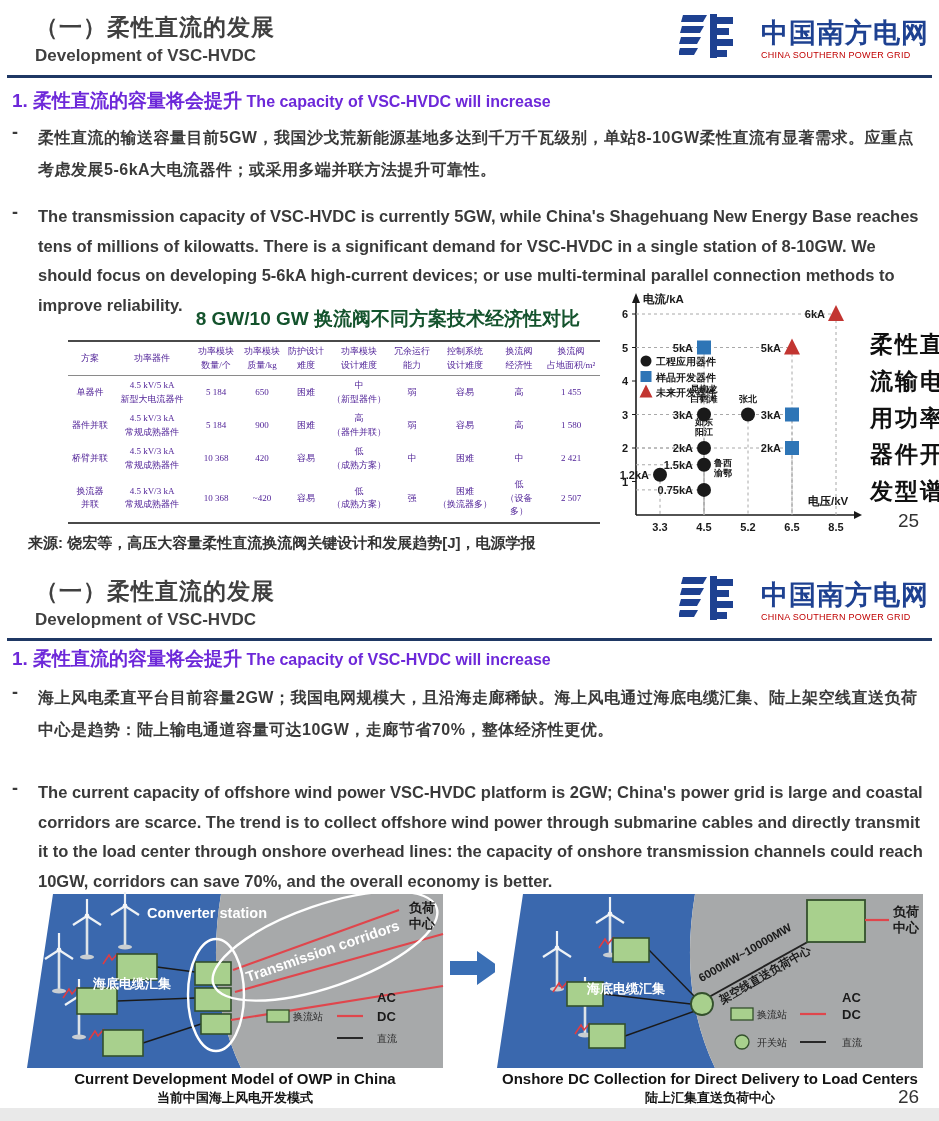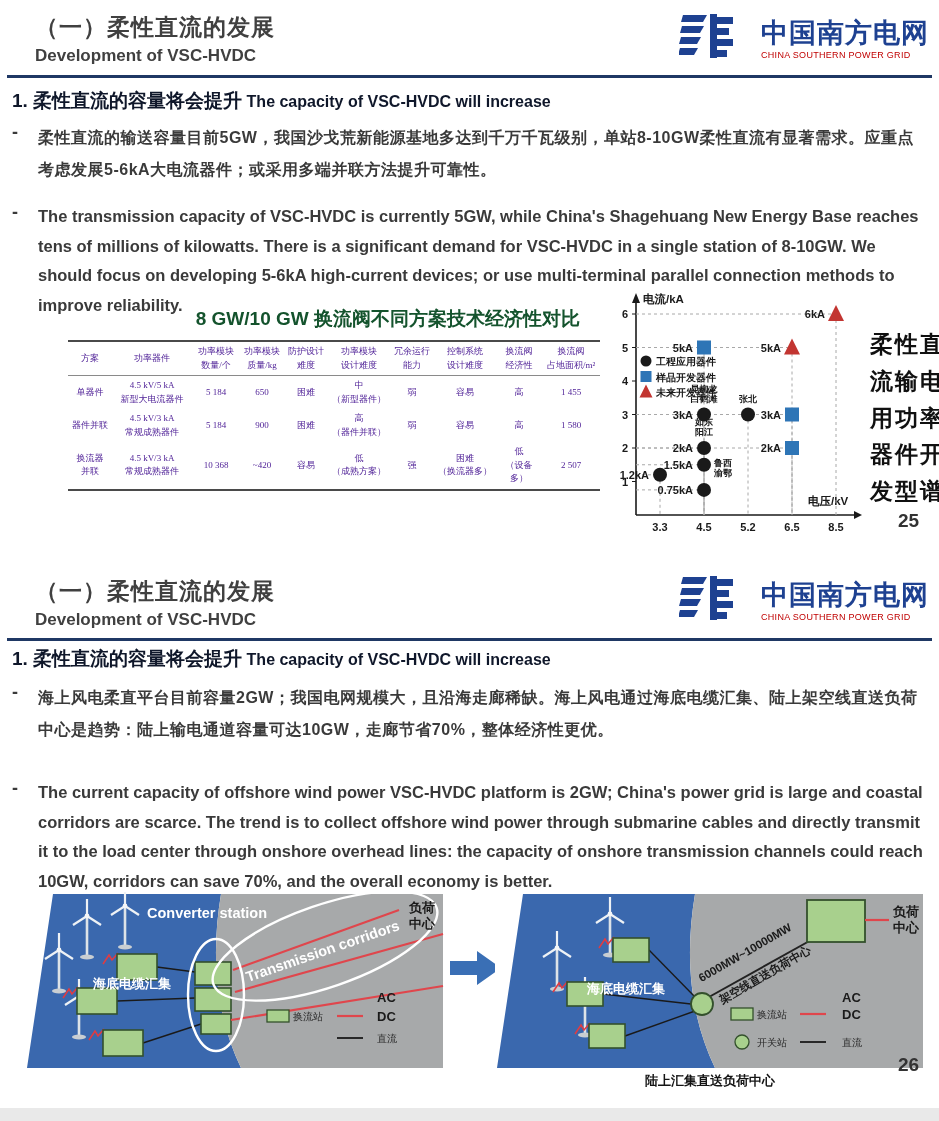--- a/index.html
+++ b/index.html
@@ -14,21 +14,21 @@
   
   .hdr{position:absolute;left:35px;}
   .hdr-zh{font-size:23px;font-weight:700;color:#404040;letter-spacing:1px;}
   .hdr-en{font-size:17px;font-weight:700;color:#404040;margin-top:3px;}
   .rule{position:absolute;left:7px;right:7px;height:3px;background:#1f3864;}
   .logo{position:absolute;right:10px;display:flex;align-items:flex-end;gap:24px;}
   .logo-txt{display:flex;flex-direction:column;}
   .logo-zh{font-size:27px;font-weight:700;color:#1e4191;letter-spacing:1px;line-height:1.05;}
   .logo-en{font-size:9px;font-weight:400;color:#c00000;letter-spacing:.3px;margin-top:3px;}
 
-  .h1{position:absolute;left:12px;top:88px;font-weight:700;color:#0f172a;white-space:nowrap;}
+  .h1{position:absolute;left:12px;top:88px;font-weight:700;color:#6d28d9;white-space:nowrap;}
   .h1 .zh{font-size:19px;}
   .h1 .en{font-size:16px;}
 
   .bullet{position:absolute;left:12px;right:14px;display:flex;font-weight:700;color:#3a3a3a;}
   .bullet .dash{width:26px;flex:none;font-size:18px;}
   .bullet.zh .txt{font-size:16px;line-height:1.98;letter-spacing:.5px;}
   .bullet.en .txt{font-size:16.5px;line-height:1.8;}
 
   
   .table-title{position:absolute;left:68px;top:306px;width:512px;text-align:right;
@@ -44,21 +44,21 @@
   #econ-table th:nth-child(5){width:42px}#econ-table th:nth-child(6){width:60px}
   #econ-table th:nth-child(7){width:42px}#econ-table th:nth-child(8){width:60px}
   #econ-table th:nth-child(9){width:44px}#econ-table th:nth-child(10){width:56px}
 
   .source{position:absolute;left:28px;top:534px;font-size:15px;font-weight:700;color:#333;}
 
   #scatter-chart{position:absolute;left:606px;top:281px;}
   svg text{font-family:"Liberation Sans","DejaVu Sans",sans-serif;}
   .side-caption{position:absolute;left:870px;top:326px;width:76px;font-size:23px;
     font-weight:700;color:#101010;line-height:1.6;letter-spacing:2px;}
-  .pageno{position:absolute;left:898px;font-size:19px;font-weight:700;color:#333;}
+  .pageno{position:absolute;left:898px;font-size:19px;font-weight:400;color:#333;}
 
   .diagram{position:absolute;}
   #diagram-left{left:25px;top:334px;}
   #diagram-right{left:495px;top:334px;}
   #flow-arrow{left:450px;top:392px;position:absolute;}
   .caption{position:absolute;top:512px;text-align:center;color:#141414;}
   .caption .cap-en{font-size:15px;font-weight:700;}
   .caption .cap-zh{font-size:13px;font-weight:700;margin-top:2px;}
   #caption-left{left:25px;width:420px;}
   #caption-right{left:495px;width:430px;}
@@ -152,20 +152,34 @@
 常规成熟器件</td>
           <td>5 184</td>
           <td>900</td>
           <td>困难</td>
           <td>高
 （器件并联）</td>
           <td>弱</td>
           <td>容易</td>
           <td>高</td>
           <td>1 580</td>
+        </tr>
+        <tr>
+          <td>桥臂并联</td>
+          <td>4.5 kV/3 kA
+常规成熟器件</td>
+          <td>10 368</td>
+          <td>420</td>
+          <td>容易</td>
+          <td>低
+（成熟方案）</td>
+          <td>中</td>
+          <td>困难</td>
+          <td>中</td>
+          <td>2 421</td>
         </tr>
         <tr>
           <td>换流器
 并联</td>
           <td>4.5 kV/3 kA
 常规成熟器件</td>
           <td>10 368</td>
           <td>~420</td>
           <td>容易</td>
           <td>低
@@ -263,20 +277,21 @@
     </svg>
 
   <div class="side-caption">
     <div>柔性直</div>
     <div>流输电</div>
     <div>用功率</div>
     <div>器件开</div>
     <div>发型谱</div>
   </div>
 
+  <div class="source">来源: 饶宏等，高压大容量柔性直流换流阀关键设计和发展趋势[J]，电源学报</div>
   <div class="pageno" style="top:510px;">25</div>
 </div>
 
 <div class="slide" id="slide2">
   <div class="hdr" style="top:18px;">
     <div class="hdr-zh">（一）柔性直流的发展</div>
     <div class="hdr-en">Development of VSC-HVDC</div>
   </div>
   <div class="logo" style="top:16px;">
     <svg width="58" height="48" viewBox="0 0 58 48">
@@ -409,19 +424,24 @@
     <rect x="236" y="116" width="22" height="12" fill="#a8d08d" stroke="#33502c" stroke-width="1.3"></rect>
     <text x="262" y="126" font-size="10" fill="#2a2a2a">换流站</text>
     <line x1="305" y1="122" x2="331" y2="122" stroke="#e0464c" stroke-width="2.2"></line>
     <text x="347" y="127" font-size="13" font-weight="bold" fill="#1a1a1a">DC</text>
     <circle cx="247" cy="150" r="7" fill="#a8d08d" stroke="#33502c" stroke-width="1.3"></circle>
     <text x="262" y="154" font-size="10" fill="#2a2a2a">开关站</text>
     <line x1="305" y1="150" x2="331" y2="150" stroke="#1a1a1a" stroke-width="1.8"></line>
     <text x="347" y="154" font-size="10" fill="#2a2a2a">直流</text>
   </svg>
 
+  <div class="caption" id="caption-left">
+    <div class="cap-en">Current Development Model of OWP in China</div>
+    <div class="cap-zh">当前中国海上风电开发模式</div>
+  </div>
   <div class="caption" id="caption-right">
+    <div class="cap-en">Onshore DC Collection for Direct Delivery to Load Centers</div>
     <div class="cap-zh">陆上汇集直送负荷中心</div>
   </div>
-  <div class="pageno" style="top:496px;text-align:center;">26</div>
+  <div class="pageno" style="top:528px;text-align:center;">26</div>
 </div>
 
 <div class="bottom-strip"></div>
 
 </body></html>

